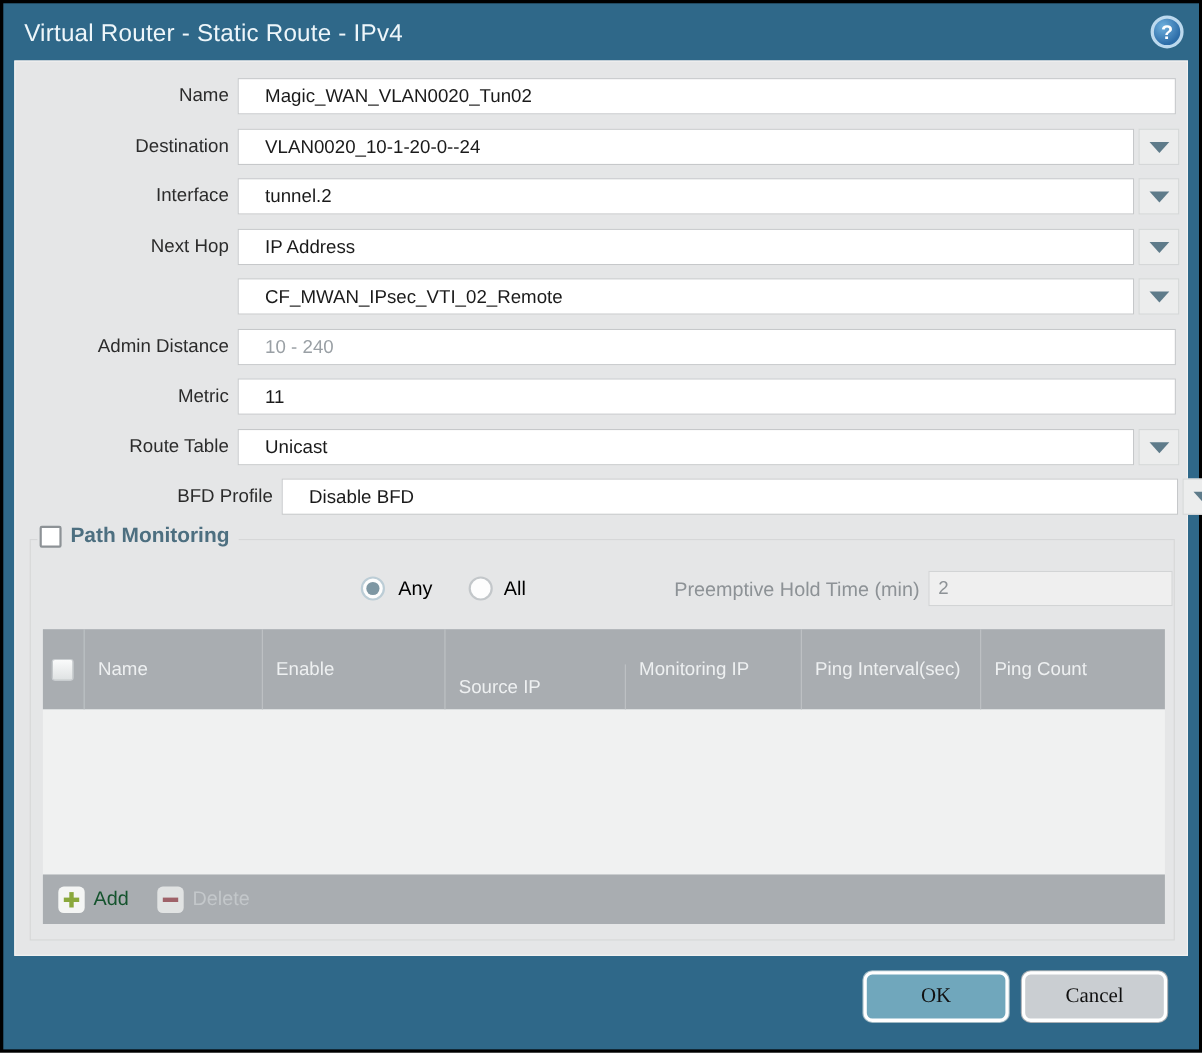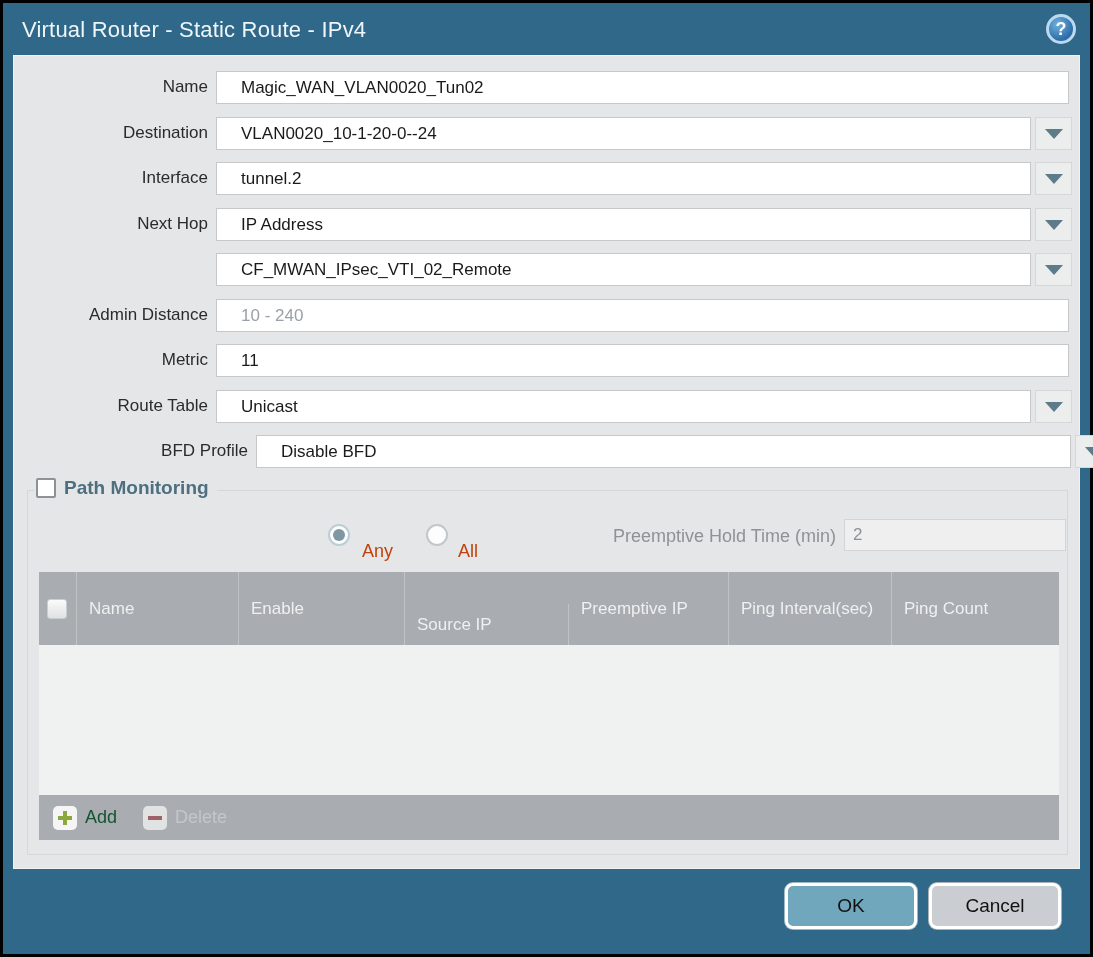--- a/index.html
+++ b/index.html
@@ -34,21 +34,21 @@
             display:flex; align-items:center; gap:8px; }
   .cb { width:20px; height:20px; background:#fff; border:2px solid #8d9296; border-radius:2px; cursor:pointer; }
   .legend .legtext { color:#4d6f80; font-weight:bold; font-size:19px; }
   .fcrow { position:absolute; left:0; top:28px; width:100%; height:34px; }
   .fc-lbl { position:absolute; left:0; top:7px; width:280px; text-align:right; color:#8d9296; font-size:18px; }
   .radio { position:absolute; top:5px; width:22px; height:22px; border-radius:50%; background:#fdfdfd;
            border:2px solid #c3c7ca; cursor:pointer; }
   .radio.sel { border-color:#bccdd6; }
   .radio.sel::after { content:""; position:absolute; left:3px; top:3px; width:12px; height:12px;
                       border-radius:50%; background:#7e97a3; }
-  .radio-lbl { position:absolute; top:22px; color:#c2410c; font-size:18px; }
+  .radio-lbl { position:absolute; top:6px; color:#000000; font-size:18px; }
   .ph-lbl { position:absolute; left:540px; top:7px; width:268px; text-align:right; color:#8d9296; font-size:18px; }
   .ph-input { position:absolute; left:816px; top:0; width:222px; height:32px; background:#efefef;
               border:1px solid #d2d4d5; color:#8d9296; font-size:17px; padding:0 8px;
               font-family:"Liberation Sans", sans-serif; }
   
   .pmtable { position:absolute; left:11px; top:81px; width:1020px; }
   .thead { display:flex; width:1020px; height:73px; background:#a9adb1; }
   .th { color:#eef0f1; font-size:17px; display:flex; align-items:center; padding-left:12px;
         border-right:1px solid #bfc3c6; }
   .th:last-child { border-right:none; }
@@ -67,21 +67,21 @@
   .plus::before { content:""; position:absolute; left:0; top:5px; width:14px; height:4px; background:#8aa83c; }
   .plus::after { content:""; position:absolute; left:5px; top:0; width:4px; height:14px; background:#8aa83c; }
   .minus { width:14px; height:4px; background:#9c4a52; }
   .tbtn .tlabel { color:#14532d; font-size:18px; }
   .tbtn.disabled .ticon { opacity:0.75; }
   .tbtn.disabled .tlabel { color:#c3c7ca; }
   
   .btn { position:absolute; top:880px; width:132px; height:46px; border-radius:8px;
          border:3px solid #fff; font-size:19px; color:#111; display:flex;
          align-items:center; justify-content:center; cursor:pointer;
-         font-family:Liberation Sans, sans-serif; }
+         font-family:Liberation Serif, serif; }
   .btn.ok { left:782px; background:#70a7bc; box-shadow:0 0 0 1px #9fb9c4; }
   .btn.cancel { left:926px; background:#caced2; box-shadow:0 0 0 1px #aab0b5; }
 </style>
 </head>
 <body>
 
 <div class="frame">
 
   <div class="titlebar">
     <div class="title">Virtual Router - Static Route - IPv4</div>
@@ -169,21 +169,21 @@
       </div>
 
       <div class="pmtable">
         <div class="thead">
           <div class="th c0">
             <div class="hcb"></div>
           </div>
           <div class="th c1">Name</div>
           <div class="th c2">Enable</div>
           <div class="th c3">Source IP</div>
-          <div class="th c4">Preemptive IP</div>
+          <div class="th c4">Monitoring IP</div>
           <div class="th c5">Ping Interval(sec)</div>
           <div class="th c6">Ping Count</div>
         </div>
         <div class="tbody"></div>
         <div class="tfoot">
           <div class="tbtn">
             <div class="ticon">
                 <div class="plus"></div>
               </div>
             <div class="tlabel">Add</div>

